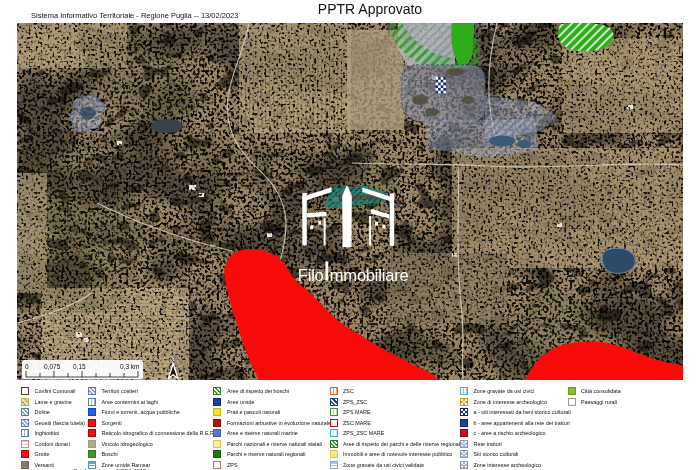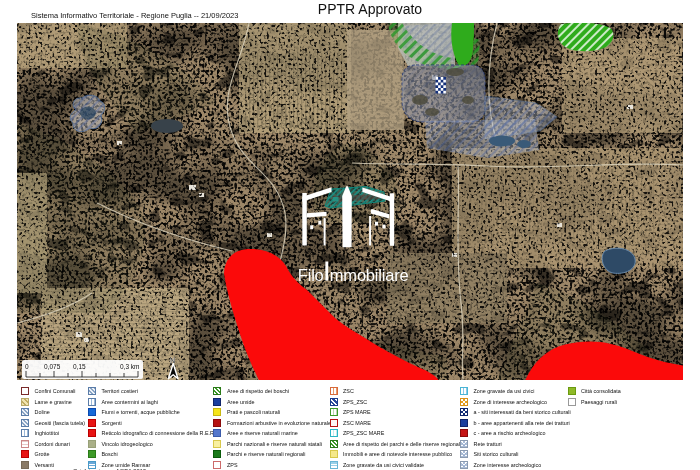--- a/index.html
+++ b/index.html
@@ -41,21 +41,21 @@
 .swCRed{border-color:#8a0a0a;background:#c51414;}
 .swXh{border-color:#8a9ab0;background:repeating-linear-gradient(45deg,rgba(150,172,205,0.8) 0 1px,rgba(255,255,255,0) 1px 2.6px),repeating-linear-gradient(-45deg,rgba(150,172,205,0.8) 0 1px,#fff 1px 2.6px);}
 .swCitta{border-color:#6a9a10;background:#8fba28;}
 .swPaes{border-color:#999;background:#fff;}
 </style>
 </head>
 <body>
 
 <div id="title">PPTR Approvato</div>
 
-<div id="subtitle">Sistema Informativo Territoriale - Regione Puglia -- 21/09/2023</div>
+<div id="subtitle">Sistema Informativo Territoriale - Regione Puglia -- 13/02/2023</div>
 
 <div id="mapwrap">
 <svg width="666" height="357" viewBox="0 0 666 357">
 <defs>
 <filter id="spk1" x="0" y="0" width="100%" height="100%">
   <feTurbulence type="fractalNoise" baseFrequency="0.34" numOctaves="1" seed="11" result="n"></feTurbulence>
   <feColorMatrix in="n" type="matrix" values="0 0 0 0 0  0 0 0 0 0  0 0 0 0 0  4.5 4.5 4.5 0 -6.9" result="a"></feColorMatrix>
   <feComposite in="a" in2="SourceGraphic" operator="in"></feComposite>
 </filter>
 <filter id="blotch" x="0" y="0" width="100%" height="100%">

